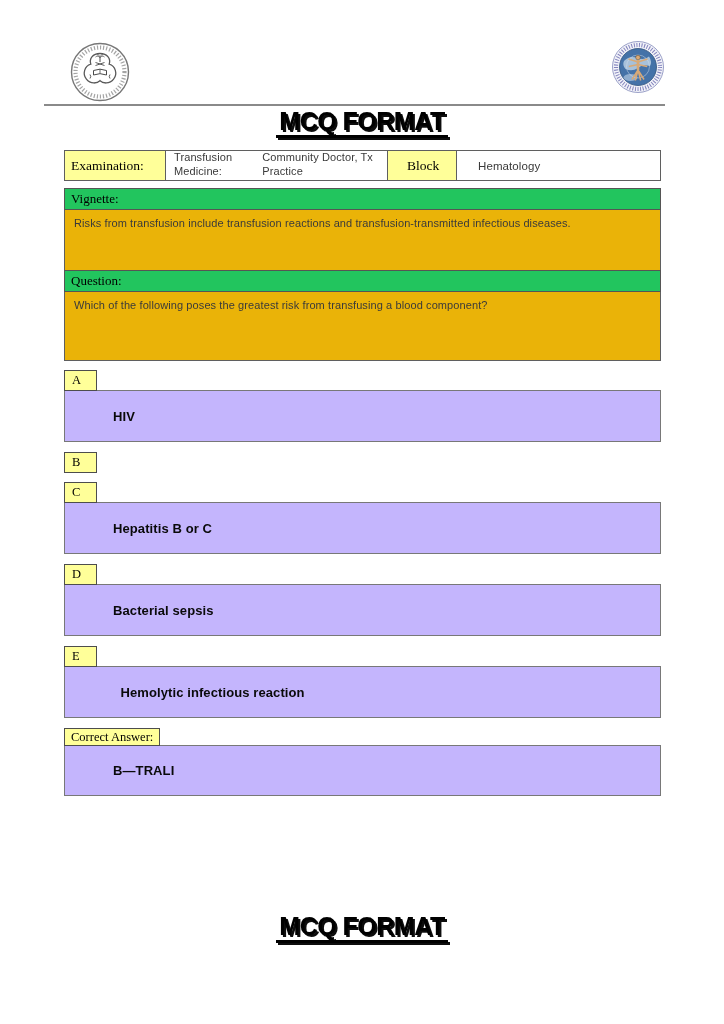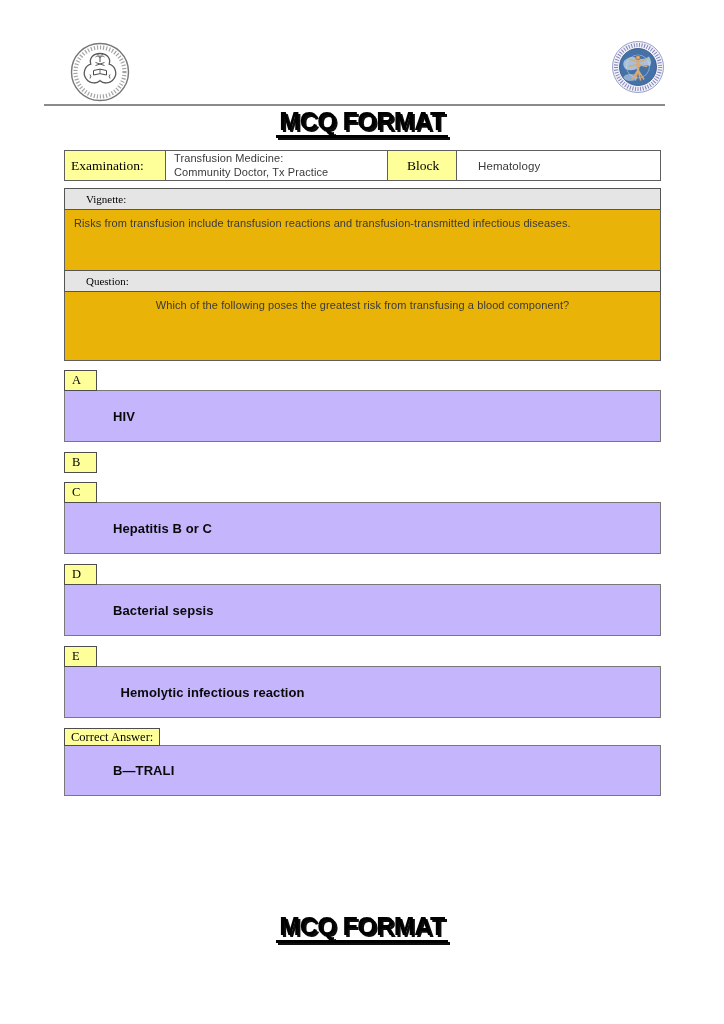--- a/index.html
+++ b/index.html
@@ -25,38 +25,38 @@
   .gothic{font-family:"Liberation Sans","DejaVu Sans",sans-serif;color:#3a3a3a;letter-spacing:0.1px;}
   
   .exam-table{
     display:grid;grid-template-columns:101px 222px 69px 1fr;
     border:1px solid #5f5f5f;height:31px;background:#fff;box-sizing:border-box;
   }
   .exam-table .cell{display:flex;align-items:center;box-sizing:border-box;}
   .cell-sep{border-right:1px solid #5f5f5f;}
   .ylw{background:#FFFF99;}
   .exam-label{padding-left:6px;font-size:13.5px;}
-  .exam-value-2l{flex-direction:column;align-items:flex-start !important;justify-content:center;
+  .exam-value-2l{flex-direction:row;align-items:flex-start !important;justify-content:center;
      padding-left:8px;font-size:11px;line-height:13.5px;}
   .block-label{padding-left:19px;font-size:13.5px;}
   .block-value{padding-left:10px;font-size:11.5px;margin-left:11px;}
   
   .sec-header{
     margin-top:7px;height:20px;box-sizing:content-box;
-    background:#e5e5e5;border:1px solid #555;
-    display:flex;align-items:center;padding-left:21px;font-size:11px;
+    background:#22c55e;border:1px solid #555;
+    display:flex;align-items:center;padding-left:6px;font-size:13px;
     position:relative;z-index:2;
   }
   .sec-header.q{margin-top:-1px;}
   .sec-body{
     border:1px solid #5f5f5f;background:#eab308;margin-top:-1px;
     box-sizing:border-box;padding:6px 9px;font-size:11px;line-height:15px;
   }
   .sec-body.vignette{height:62px;}
-  .sec-body.question{height:70px;text-align:center;}
+  .sec-body.question{height:70px;}
   
   .option{margin-top:10px;}
   .option.first{margin-top:9px;}
   .opt-tab{
     width:24px;height:19px;background:#FFFF99;border:1px solid #4d4d4d;
     display:flex;align-items:center;padding-left:7px;font-size:12.5px;
     position:relative;z-index:2;margin-bottom:-1px;box-sizing:content-box;
   }
   .opt-tab.ca-tab{width:88px;height:16px;padding-left:6px;font-size:12.5px;}
   .opt-box{

